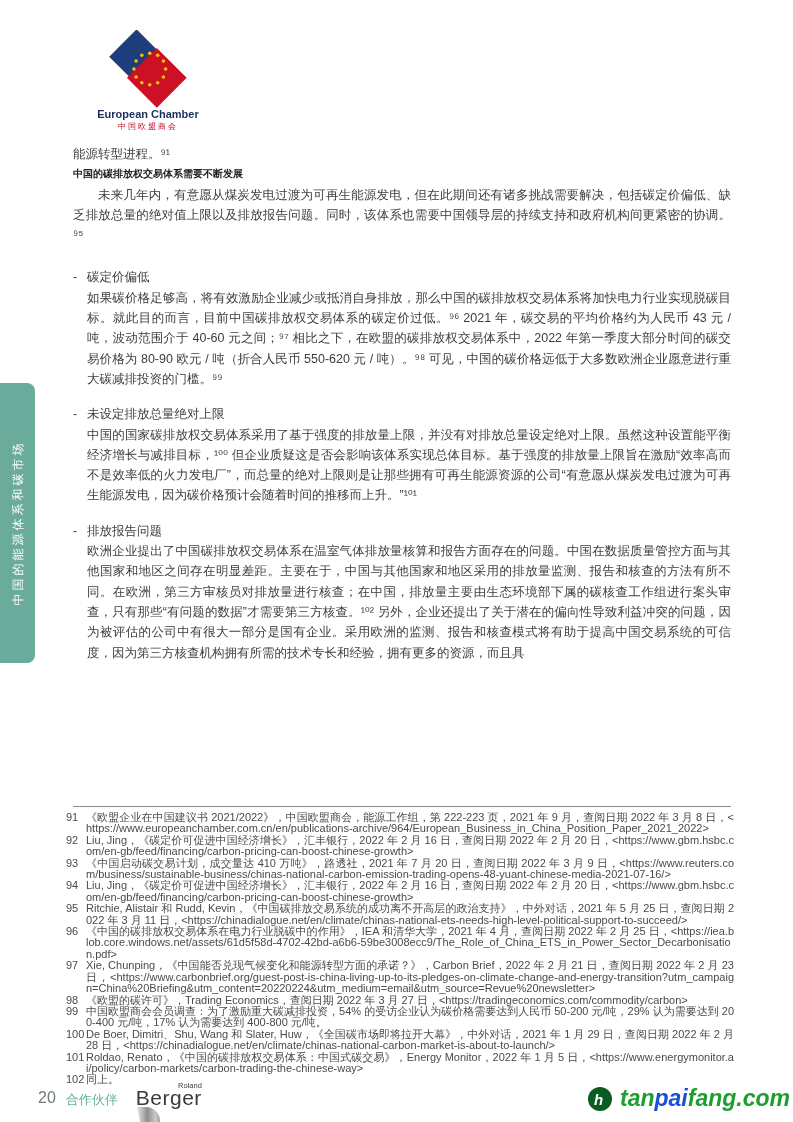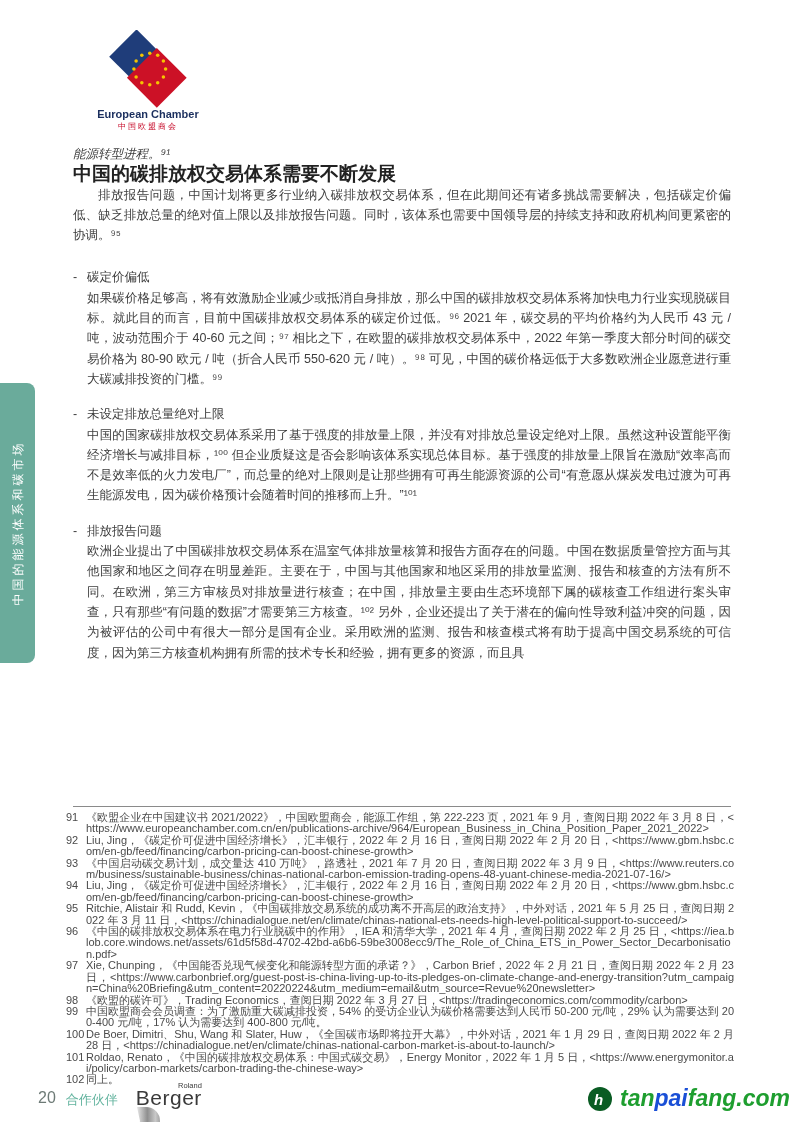--- a/index.html
+++ b/index.html
@@ -15,22 +15,22 @@
   
   .side-tab{position:absolute;left:0;top:383px;width:35px;height:280px;background:#6aab9b;
             border-radius:0 8px 8px 0;}
   .side-tab-text{position:absolute;top:50%;left:50%;transform:translate(-50%,-50%) rotate(-90deg);
                  white-space:nowrap;color:#ffffff;font-size:12px;letter-spacing:3px;}
 
   
   .content{position:absolute;left:73px;top:144px;width:658px;font-size:12.5px;line-height:20.3px;
            text-align:justify;}
   .content p{margin:0;}
-  .intro-line{margin-left:14px;margin-bottom:21px;font-style:italic;}
-  .section-heading{margin-left:14px;font-size:19px;font-weight:bold;color:#222222;margin-bottom:18px;}
+  .intro-line{margin-left:14px;margin-bottom:21px;}
+  .section-heading{margin-left:14px;font-size:10px;font-weight:bold;color:#222222;margin-bottom:18px;}
   .para{margin-left:14px;text-indent:2em;margin-bottom:17px;}
   .para.last{margin-bottom:22px;}
   .bullet{display:flex;margin-bottom:15px;}
   .bullet .dash{flex:none;width:14px;}
   .bullet .bullet-content{flex:1;}
   .bullet .bullet-title{margin-bottom:0;}
 
   
   .fn-rule{position:absolute;left:73px;top:806px;width:658px;border-top:1px solid #8a8a8a;}
   .footnotes{position:absolute;left:66px;top:812px;width:668px;font-size:11px;line-height:11.4px;
@@ -84,21 +84,21 @@
     <div class="chamber-sub">中国欧盟商会</div>
   </div>
 
   <div class="side-tab">
     <div class="side-tab-text">中国的能源体系和碳市场</div>
   </div>
 
   <div class="content">
     <p class="intro-line">能源转型进程。⁹¹</p>
     <p class="section-heading">中国的碳排放权交易体系需要不断发展</p>
-    <p class="para last">排放报告问题，中国计划将更多行业纳入碳排放权交易体系，但在此期间还有诸多挑战需要解决，包括碳定价偏低、缺乏排放总量的绝对值上限以及排放报告问题。同时，该体系也需要中国领导层的持续支持和政府机构间更紧密的协调。⁹⁵</p>
+    <p class="para last">未来几年内，有意愿从煤炭发电过渡为可再生能源发电，但在此期间还有诸多挑战需要解决，包括碳定价偏低、缺乏排放总量的绝对值上限以及排放报告问题。同时，该体系也需要中国领导层的持续支持和政府机构间更紧密的协调。⁹⁵</p>
 
     <div class="bullet">
       <span class="dash">-</span>
       <div class="bullet-content">
         <p class="bullet-title">碳定价偏低</p>
         <p class="bullet-body">如果碳价格足够高，将有效激励企业减少或抵消自身排放，那么中国的碳排放权交易体系将加快电力行业实现脱碳目标。就此目的而言，目前中国碳排放权交易体系的碳定价过低。⁹⁶ 2021 年，碳交易的平均价格约为人民币 43 元 / 吨，波动范围介于 40-60 元之间；⁹⁷ 相比之下，在欧盟的碳排放权交易体系中，2022 年第一季度大部分时间的碳交易价格为 80-90 欧元 / 吨（折合人民币 550-620 元 / 吨）。⁹⁸ 可见，中国的碳价格远低于大多数欧洲企业愿意进行重大碳减排投资的门槛。⁹⁹</p>
       </div>
     </div>
 
     <div class="bullet">

